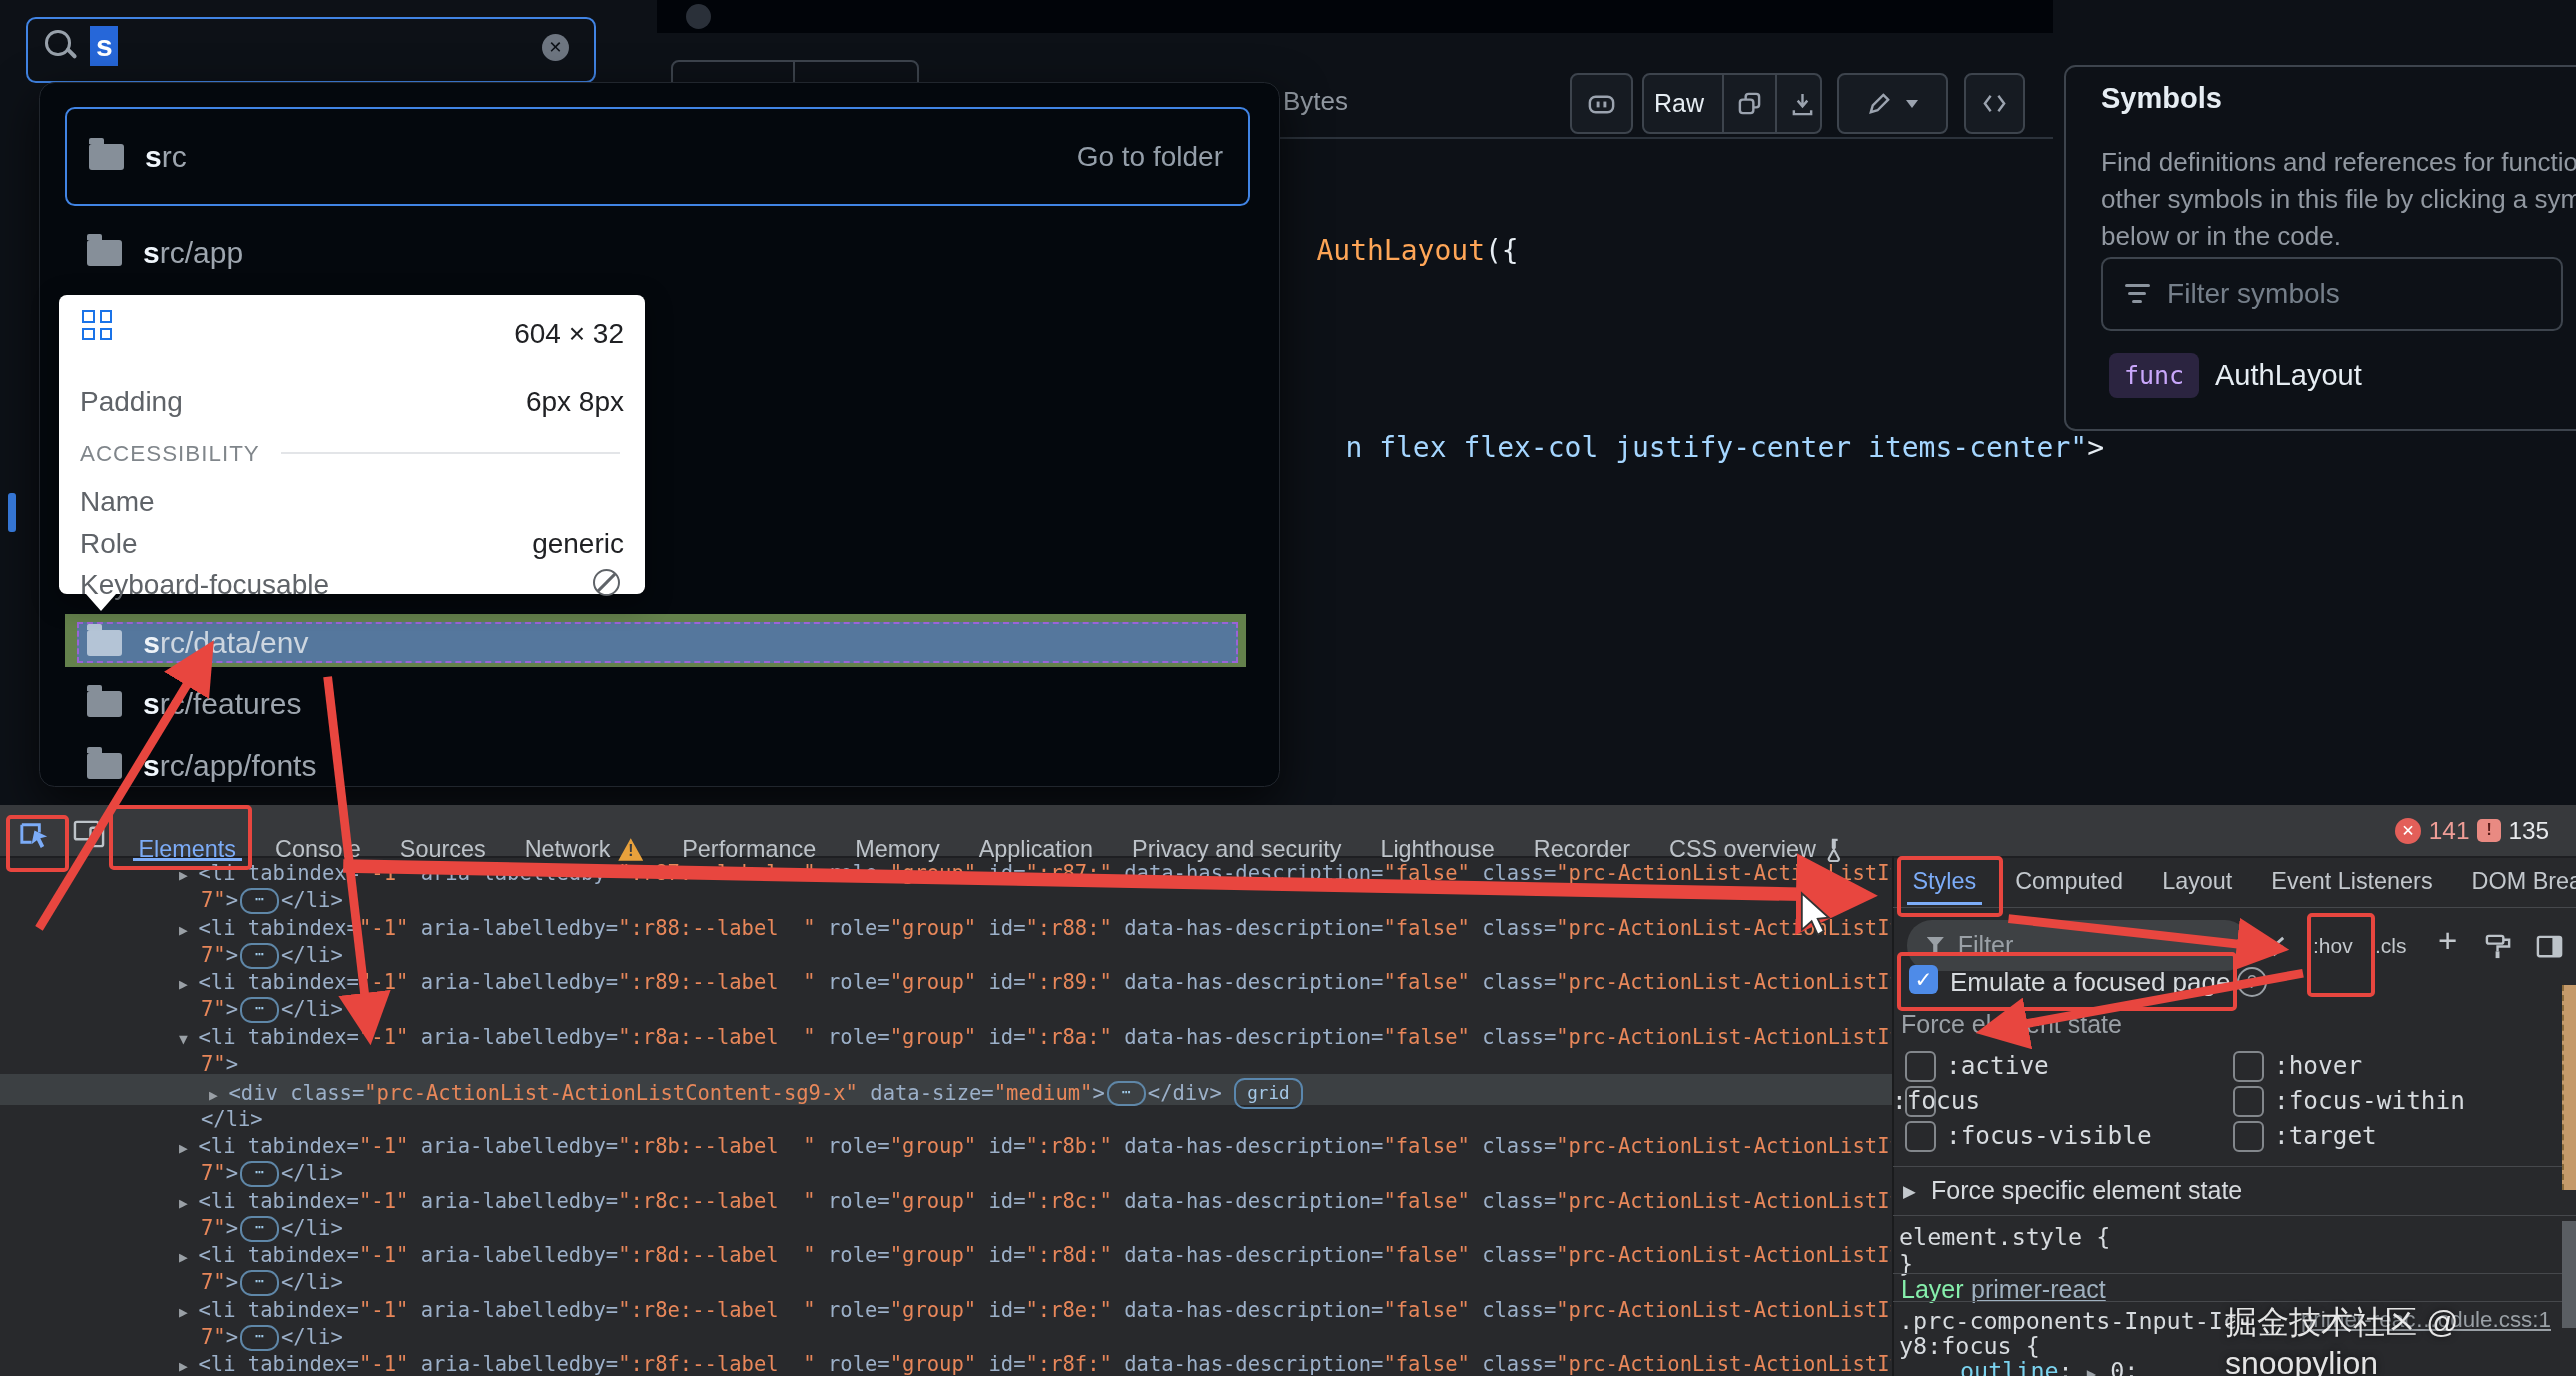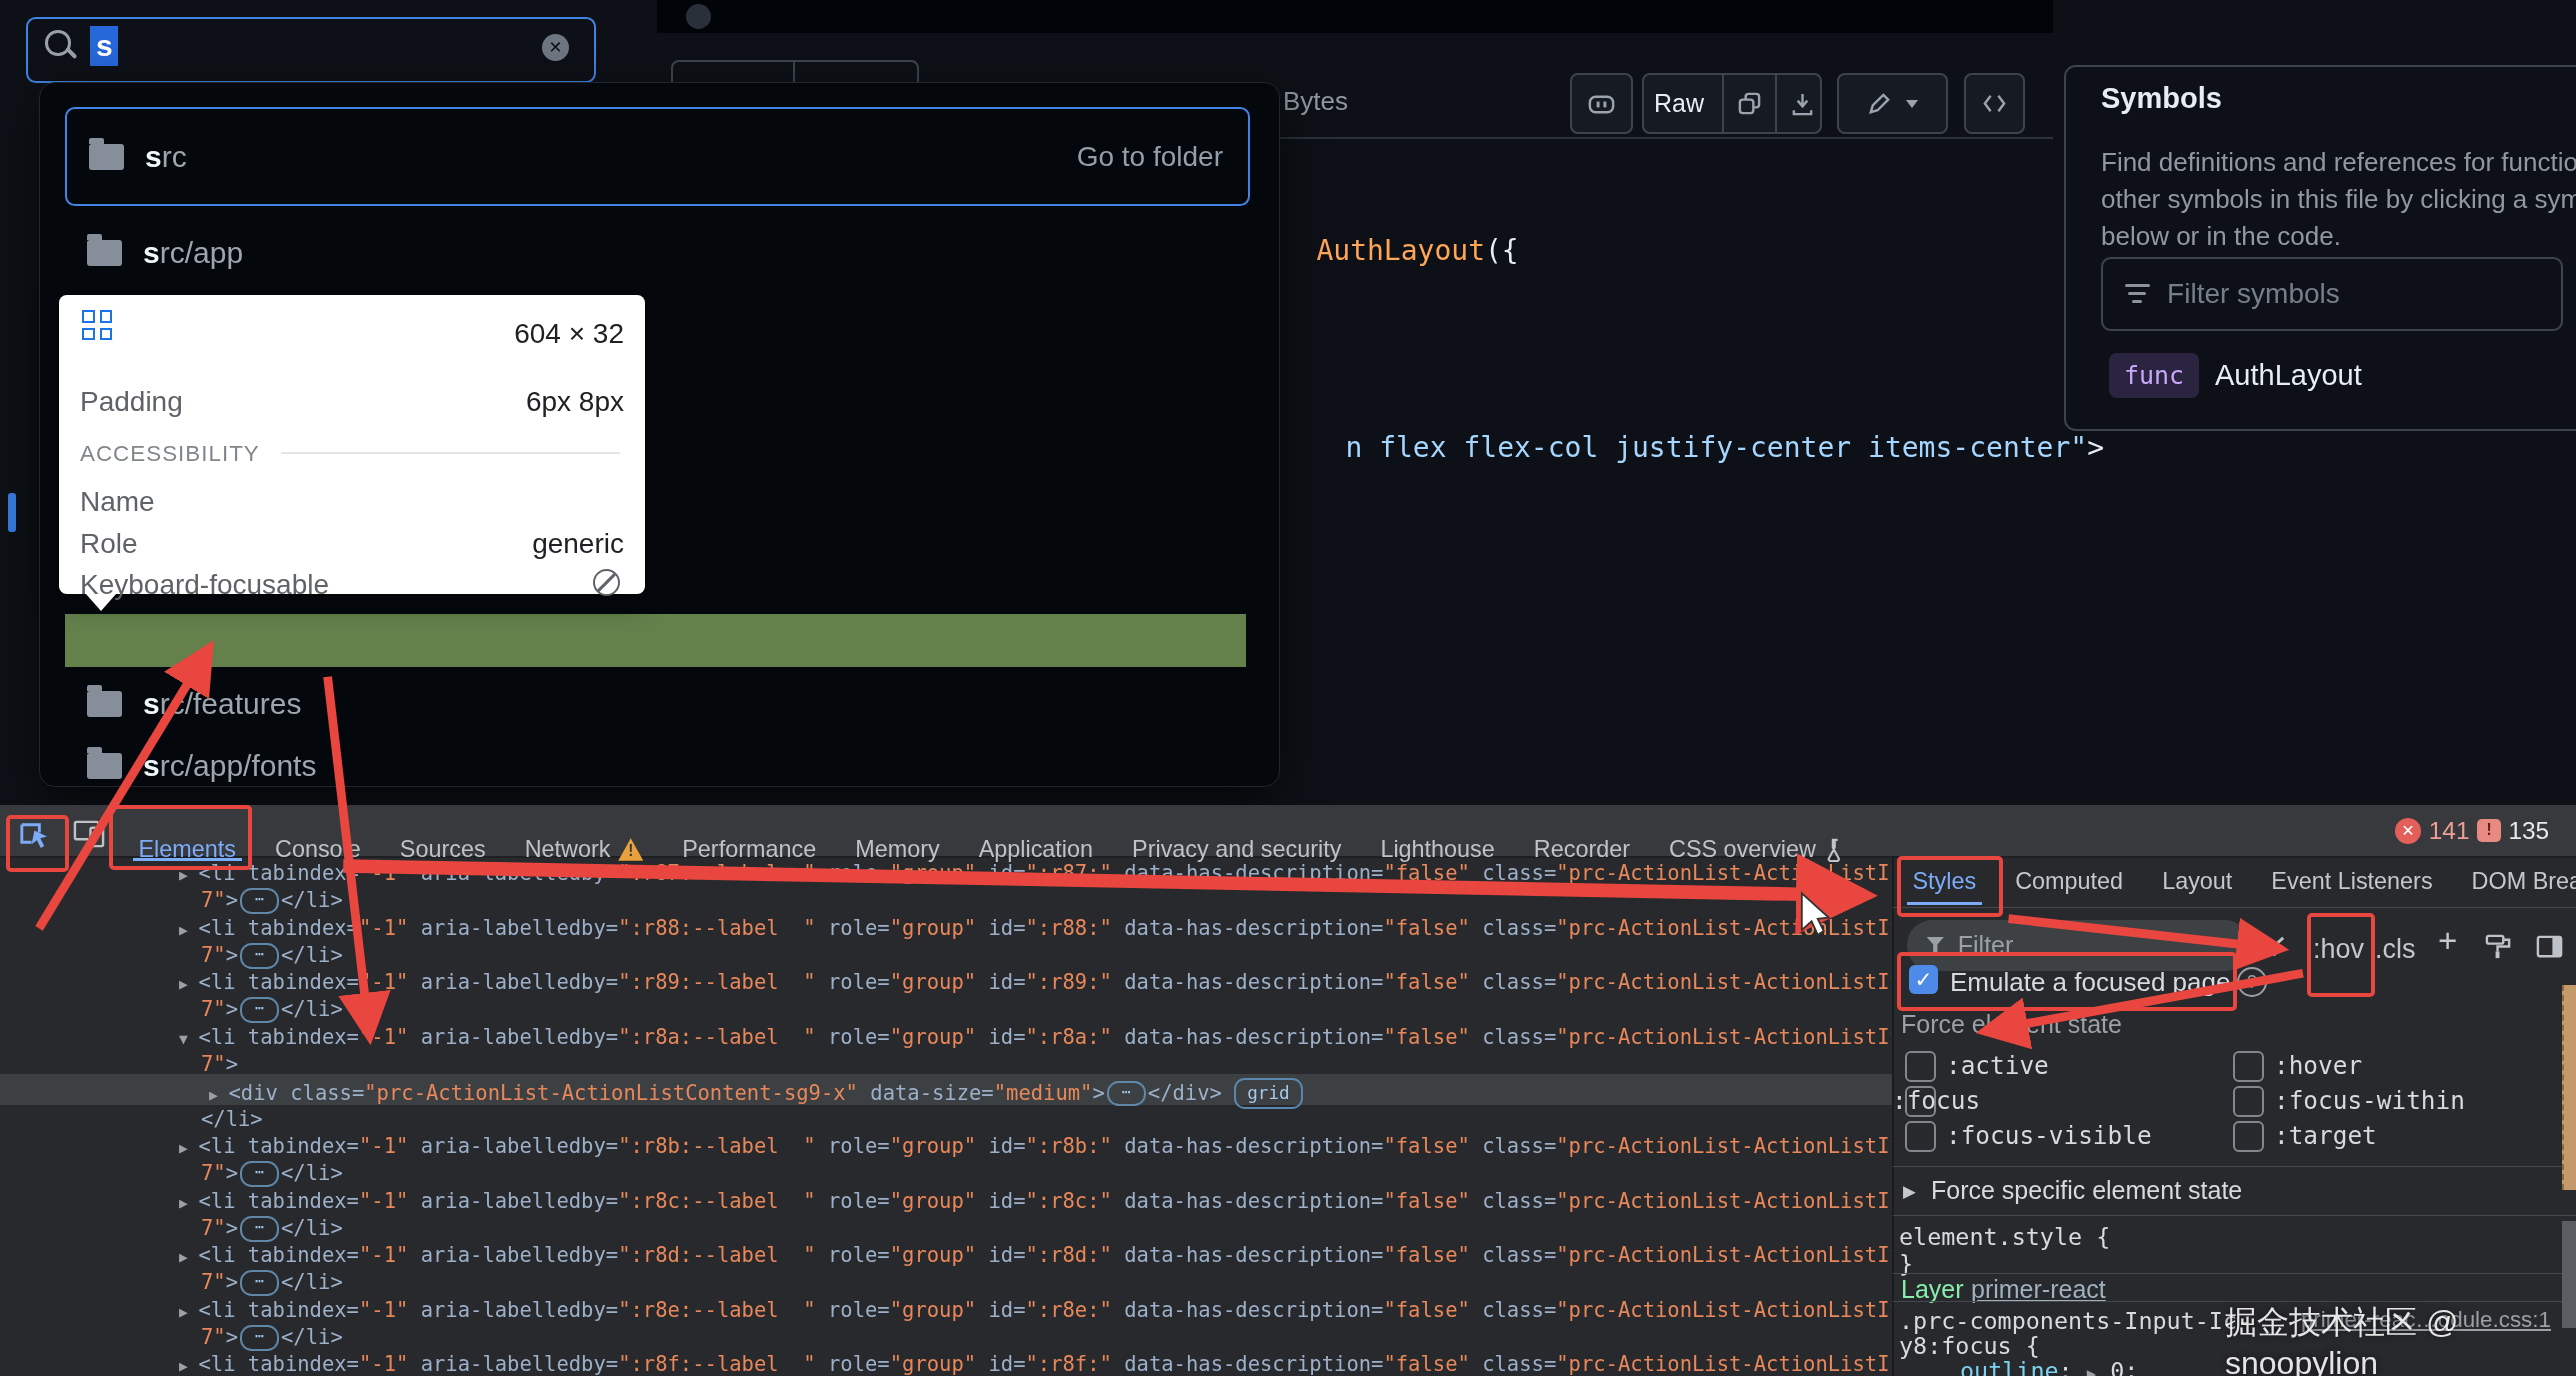--- a/index.html
+++ b/index.html
@@ -112,21 +112,21 @@
   .st-tabs{left:1893px;top:856px;height:51px;display:flex;align-items:stretch;}
   .st-tab{display:flex;align-items:center;padding:0 19.5px;font-size:23.4px;color:#c3c8cd;position:relative;white-space:nowrap;}
   .st-tab.active{color:#7cacf8;}
   .st-tab.active::after{content:"";position:absolute;left:13.7px;right:13.7px;bottom:2px;height:2.9px;background:#7cacf8;}
   .st-hairline{left:1893px;top:907px;width:683px;height:1px;background:#46484c;}
   .filter-pill{left:1907px;top:920px;width:343px;height:51px;border-radius:25px;background:#3e4144;display:flex;align-items:center;}
   .filter-pill input{background:transparent;border:none;outline:none;color:#9aa0a6;font-size:25px;width:234px;font-family:inherit;}
   .filter-pill input::placeholder{color:#9aa0a6;}
   .funnel{width:17.6px;height:17.6px;margin:0 11.7px 0 19.5px;background:#9aa0a6;
           clip-path:polygon(0 0,100% 0,62% 45%,62% 100%,38% 100%,38% 45%);}
-  .st-icon-txt{font-size:27px;color:#c3c8cd;}
+  .st-icon-txt{font-size:21px;color:#c3c8cd;}
   .plus-icon{font-size:33px;color:#c3c8cd;}
   .emu-check{left:1909px;top:965px;width:29px;height:29px;background:#4e8be8;border-radius:5.9px;color:#fff;font-size:21.5px;
              display:flex;align-items:center;justify-content:center;}
   .emu-label{left:1950px;top:967px;font-size:26px;color:#d7dbdf;}
   .help-circle{left:2237px;top:967px;width:26px;height:26px;border:2px solid #9aa0a6;border-radius:50%;color:#9aa0a6;
                font-size:17.6px;display:flex;align-items:center;justify-content:center;}
   .force-label{left:1901px;top:1010px;font-size:25px;color:#9aa0a6;}
   .pseudo-box{position:absolute;width:27px;height:27px;border:2px solid #83878c;border-radius:5.9px;background:transparent;}
   .pseudo-label{position:absolute;font-size:24.4px;color:#d7dbdf;font-family:"DejaVu Sans Mono",monospace;}
   .st-div{position:absolute;left:1893px;width:683px;height:1px;background:#46484c;}
@@ -227,20 +227,24 @@
   <div class="abs fi-plain finder-item" style="top:228px;">
     <span class="folder"></span>
     <span><span class="fi-match">s</span><span>rc/app</span></span>
   </div>
   <div class="abs fi-plain finder-item" style="top:242px;top:240px;top:240px;top:240px;top:240px;top:240px;top:240px;top:240px;top:291px;top:240px;" hidden=""></div>
   <div class="abs fi-plain finder-item" style="top:291px;">
     <span class="folder"></span>
     <span><span class="fi-match">s</span><span>rc/lib</span></span>
   </div>
   <div class="abs env-green"></div>
+  <div class="abs env-content">
+    <span class="folder"></span>
+    <span><span class="fi-match">s</span><span>rc/data/env</span></span>
+  </div>
   <div class="abs fi-plain finder-item" style="top:679px;">
     <span class="folder"></span>
     <span><span class="fi-match">s</span><span>rc/features</span></span>
   </div>
   <div class="abs fi-plain finder-item" style="top:741px;">
     <span class="folder"></span>
     <span><span class="fi-match">s</span><span>rc/app/fonts</span></span>
   </div>
 
   <div class="abs tooltip"></div>

